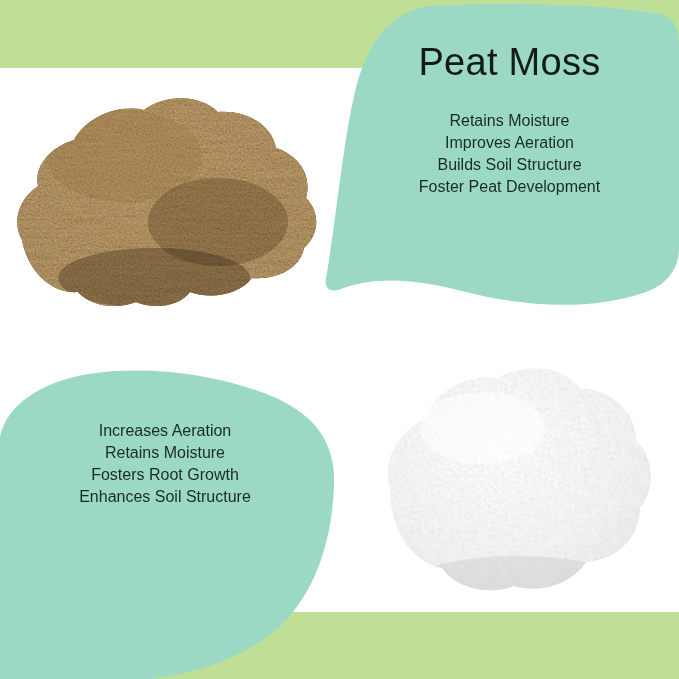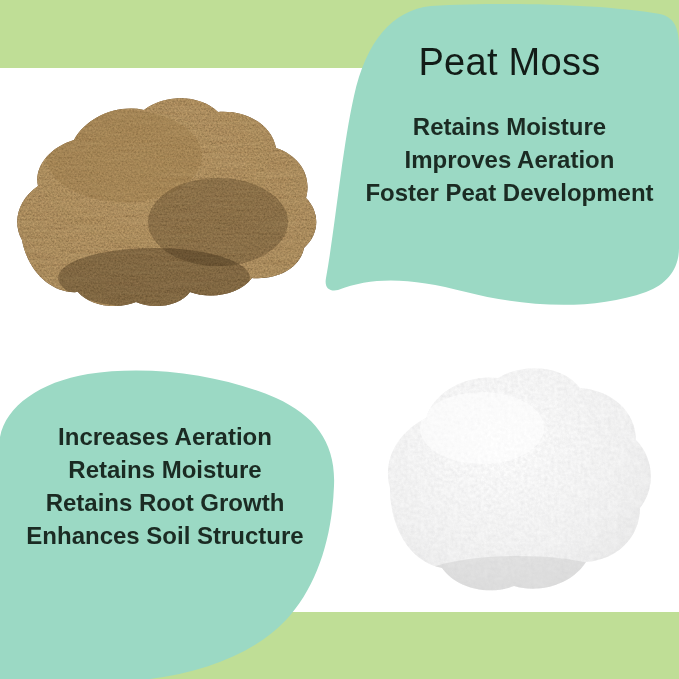--- a/index.html
+++ b/index.html
@@ -78,22 +78,22 @@
     line-height: 1.1;
     margin: 0;
     color: #121c17;
   }
   .panel-list {
     list-style: none;
     margin: 0;
     padding: 0;
   }
   .panel-list li {
-    font-size: 24px;
-    font-weight: 700;
+    font-size: 16px;
+    font-weight: 400;
     line-height: 1.38;
     color: #1b2b23;
     white-space: nowrap;
   }
 
   #peat-panel {
     left: 340px;
     top: 42px;
     width: 339px;
   }
@@ -218,26 +218,27 @@
              C332,540 316,588 286,620
              C256,652 206,672 150,679
              L0,679 Z" fill="#9bd9c4"></path>
   </svg>
 
   <div class="panel" id="peat-panel">
     <h2 class="panel-title">Peat Moss</h2>
     <ul class="panel-list">
       <li>Retains Moisture</li>
       <li>Improves Aeration</li>
+      <li>Builds Soil Structure</li>
       <li>Foster Peat Development</li>
     </ul>
   </div>
 
   <div class="panel" id="perlite-panel">
     <ul class="panel-list">
       <li>Increases Aeration</li>
       <li>Retains Moisture</li>
-      <li>Retains Root Growth</li>
+      <li>Fosters Root Growth</li>
       <li>Enhances Soil Structure</li>
     </ul>
   </div>
 
 </div>
 
 </body></html>

